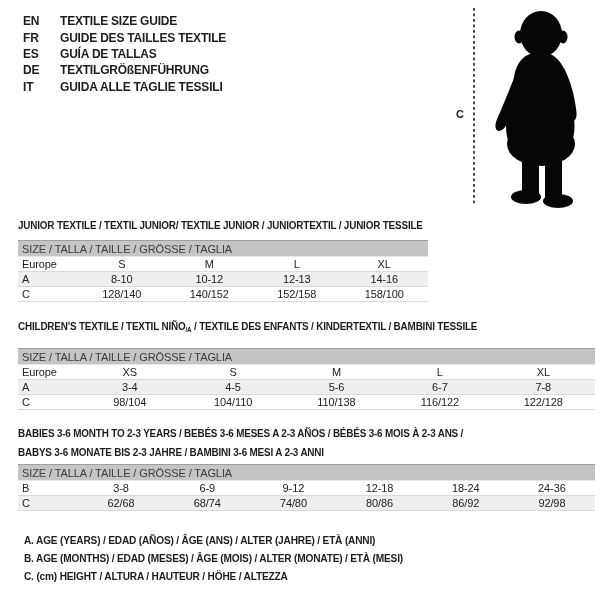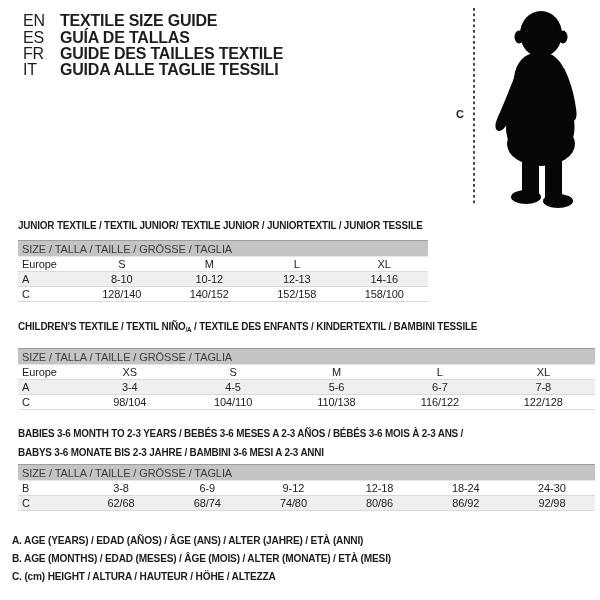--- a/index.html
+++ b/index.html
@@ -4,22 +4,22 @@
 <style>
   html,body{margin:0;padding:0;background:#fff;}
   #canvas{
     position:relative;width:600px;height:600px;background:#ffffff;
     font-family:"Liberation Sans", sans-serif;color:#1d1d1d;overflow:hidden;
   }
   .abs{position:absolute;}
 
   
   .lang-row{display:flex;height:16.4px;align-items:center;}
-  .lang-code{width:37px;font-size:16px;font-weight:400;letter-spacing:-0.2px;}
-  .lang-title{font-size:16px;font-weight:700;letter-spacing:-0.2px;white-space:nowrap;}
+  .lang-code{width:37px;font-size:12px;font-weight:700;letter-spacing:-0.2px;}
+  .lang-title{font-size:12px;font-weight:700;letter-spacing:-0.2px;white-space:nowrap;}
 
   
   .dash-line{
     width:2px;height:198px;
     background-image:linear-gradient(#474747 0 2.5px, transparent 2.5px);
     background-size:2px 5.5px;background-repeat:repeat-y;
   }
   .figure-label{font-size:11px;font-weight:700;}
 
   
@@ -55,26 +55,30 @@
 <body>
 
 <div id="canvas">
 
   <div class="abs" style="left:23px;top:13px;">
     <div class="lang-row">
       <span class="lang-code">EN</span>
       <span class="lang-title">TEXTILE SIZE GUIDE</span>
     </div>
     <div class="lang-row">
+      <span class="lang-code">FR</span>
+      <span class="lang-title">GUIDE DES TAILLES TEXTILE</span>
+    </div>
+    <div class="lang-row">
       <span class="lang-code">ES</span>
       <span class="lang-title">GUÍA DE TALLAS</span>
     </div>
     <div class="lang-row">
-      <span class="lang-code">FR</span>
-      <span class="lang-title">GUIDE DES TAILLES TEXTILE</span>
+      <span class="lang-code">DE</span>
+      <span class="lang-title">TEXTILGRÖßENFÜHRUNG</span>
     </div>
     <div class="lang-row">
       <span class="lang-code">IT</span>
       <span class="lang-title">GUIDA ALLE TAGLIE TESSILI</span>
     </div>
   </div>
 
   <div class="abs figure-label" style="left:456px;top:108px;">C</div>
   <div class="abs dash-line" style="left:473px;top:8px;"></div>
   <svg class="abs" style="left:482px;top:8px;" width="118" height="200" viewBox="0 0 118 200">
@@ -189,33 +193,33 @@
         <tr class="bar-row">
       <td colspan="7">SIZE / TALLA / TAILLE / GRÖSSE / TAGLIA</td>
     </tr>
     <tr class="data-row">
       <td class="lbl">B</td>
       <td>3-8</td>
       <td>6-9</td>
       <td>9-12</td>
       <td>12-18</td>
       <td>18-24</td>
-      <td>24-30</td>
+      <td>24-36</td>
     </tr>
     <tr class="data-row stripe">
       <td class="lbl">C</td>
       <td>62/68</td>
       <td>68/74</td>
       <td>74/80</td>
       <td>80/86</td>
       <td>86/92</td>
       <td>92/98</td>
     </tr>
   </tbody>
     </table>
 
-  <div class="abs" style="left:12px;top:534px;">
+  <div class="abs" style="left:24px;top:534px;">
     <div class="note-line">A. AGE (YEARS) / EDAD (AÑOS) / ÂGE (ANS) / ALTER (JAHRE) / ETÀ (ANNI)</div>
     <div class="note-line">B. AGE (MONTHS) / EDAD (MESES) / ÂGE (MOIS) / ALTER (MONATE) / ETÀ (MESI)</div>
     <div class="note-line">C. (cm) HEIGHT / ALTURA / HAUTEUR / HÖHE / ALTEZZA</div>
   </div>
 
 </div>
 
 </body></html>

